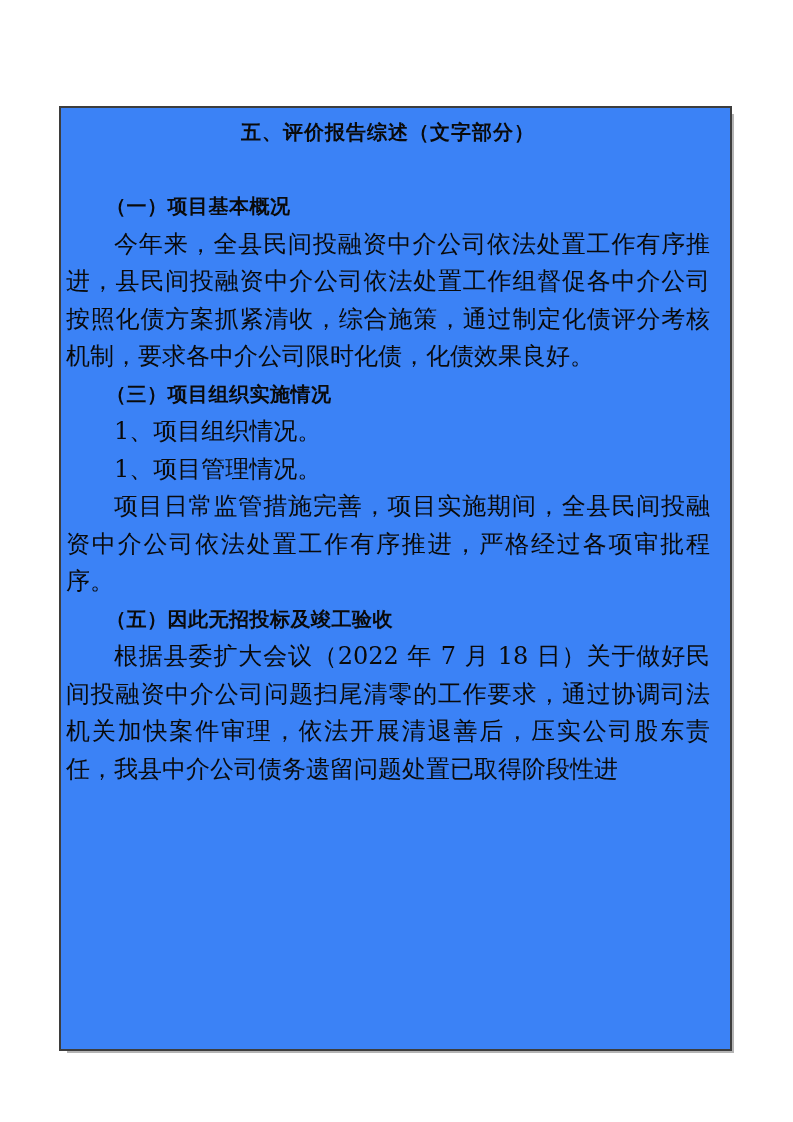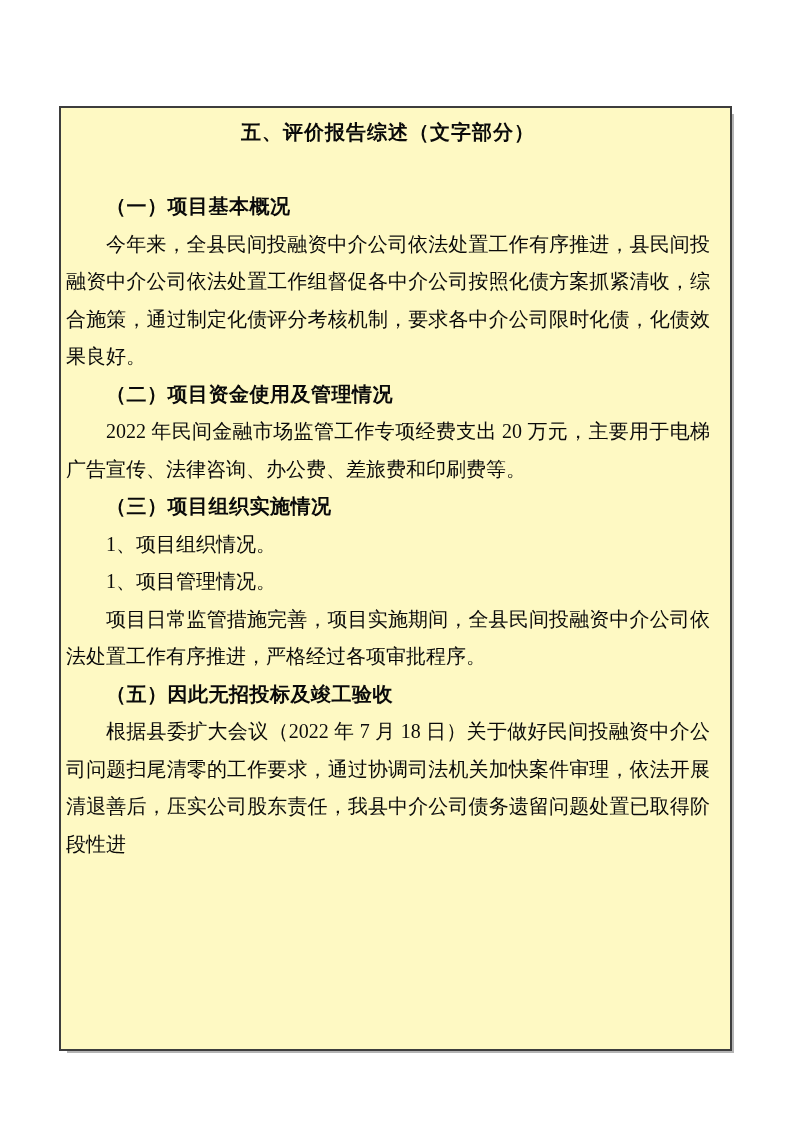--- a/index.html
+++ b/index.html
@@ -24,21 +24,21 @@
     position: absolute;
     left: 59px;
     top: 106px;
     width: 673px;
     height: 945px;
     box-sizing: border-box;
     border: 2px solid #3d3d3d;
     box-shadow: 5px 5px 0 -3px #b4b4b4;
     padding: 5px 20px 0 5px;
     overflow: hidden;
-    background: #fef9c3;
+    background: #3b82f6;
   }
   .doc-title {
     margin: 0;
     font-size: 20px;
     line-height: 38px;
     font-weight: bold;
     text-align: center;
     font-family: "DejaVu Serif", "Liberation Serif", serif;
     letter-spacing: 1px;
   }
@@ -53,46 +53,41 @@
     font-size: 20px;
     line-height: 37.5px;
     font-weight: bold;
     text-indent: 2em;
     font-family: Liberation Sans, sans-serif;
     letter-spacing: 0.5px;
     white-space: nowrap;
   }
   .body-paragraph {
     margin: 0;
-    font-size: 20px;
+    font-size: 24px;
     line-height: 37.5px;
     text-indent: 2em;
     text-align: justify;
-    font-family: Liberation Serif, serif;
   }
 </style>
 </head>
 <body>
 
 <div class="page">
   <div class="content-box">
 
     <div class="doc-title">五、评价报告综述（文字部分）</div>
 
     <div class="blank-line"></div>
 
     <div class="section">
       <div class="section-heading">（一）项目基本概况</div>
       <p class="body-paragraph">今年来，全县民间投融资中介公司依法处置工作有序推进，县民间投融资中介公司依法处置工作组督促各中介公司按照化债方案抓紧清收，综合施策，通过制定化债评分考核机制，要求各中介公司限时化债，化债效果良好。</p>
     </div>
 
-    <div class="section">
-      <div class="section-heading">（二）项目资金使用及管理情况</div>
-      <p class="body-paragraph">2022 年民间金融市场监管工作专项经费支出 20 万元，主要用于电梯广告宣传、法律咨询、办公费、差旅费和印刷费等。</p>
-    </div>
 
     <div class="section">
       <div class="section-heading">（三）项目组织实施情况</div>
       <p class="body-paragraph">1、项目组织情况。</p>
       <p class="body-paragraph">1、项目管理情况。</p>
       <p class="body-paragraph">项目日常监管措施完善，项目实施期间，全县民间投融资中介公司依法处置工作有序推进，严格经过各项审批程序。</p>
     </div>
 
 
     <div class="section">

